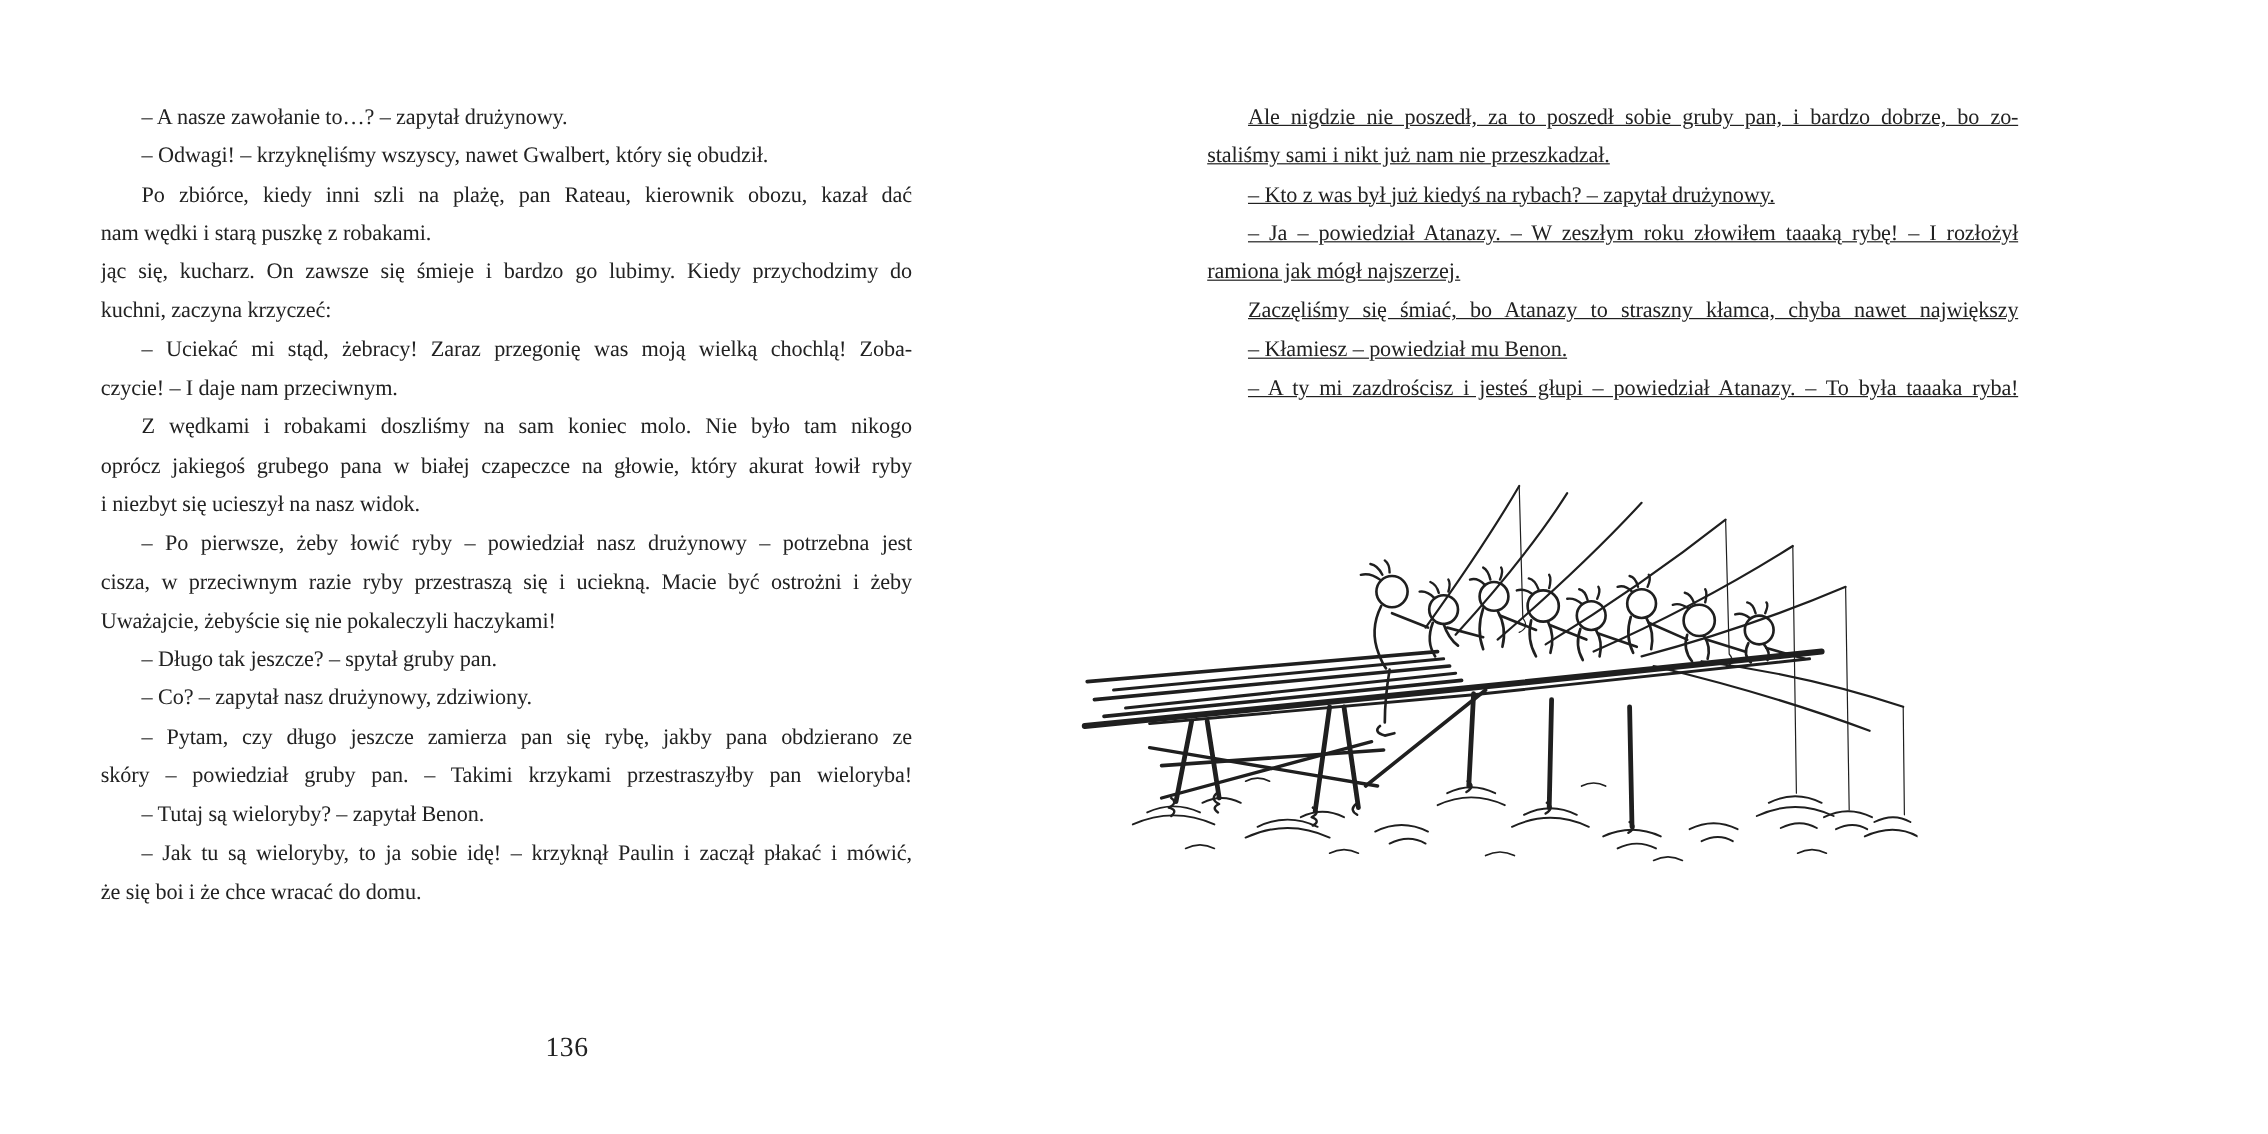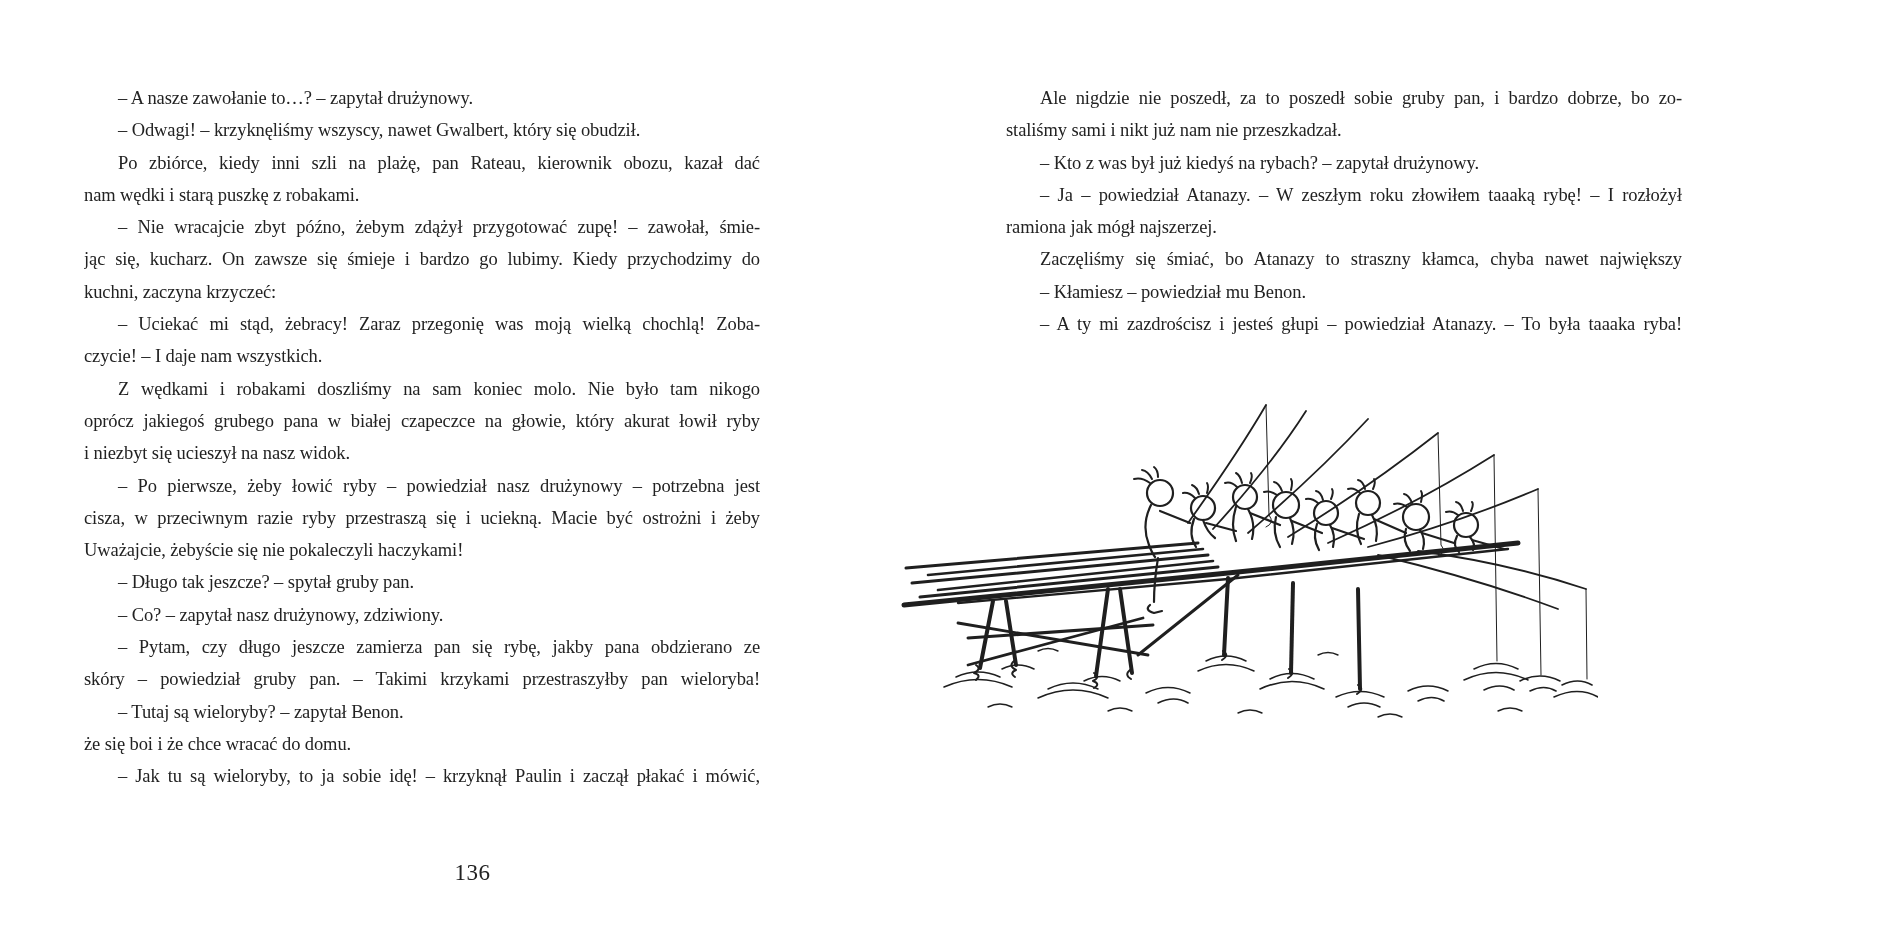--- a/index.html
+++ b/index.html
@@ -3,21 +3,21 @@
 <meta charset="utf-8">
 <style>
   html,body{margin:0;padding:0;}
   body{
     width:1890px;height:945px;background:#ffffff;overflow:hidden;
     font-family:"Liberation Serif","DejaVu Serif",serif;color:#222;
   }
   .spread{position:relative;width:1890px;height:922px;background:#ffffff;}
   .textblock{position:absolute;font-size:18.5px;line-height:32.3px;letter-spacing:-0.1px;}
   #left-text{left:84px;top:82px;width:676px;}
-  #right-text{left:1006px;top:82px;width:676px;}
+  #right-text{left:1006px;top:82px;width:676px;text-decoration:underline;}
   .line{height:32.3px;white-space:nowrap;overflow:visible;}
   .line.j{white-space:normal;text-align:justify;text-align-last:justify;overflow:hidden;}
   .line.i{text-indent:34px;}
   .pagenum{
     position:absolute;left:0;top:860px;width:945px;text-align:center;
     font-size:23px;letter-spacing:0.5px;
   }
   .illo{position:absolute;left:898px;top:393px;width:700px;height:330px;}
   .illo svg{display:block;width:700px;height:330px;}
   .ink{stroke:#1f1f1f;fill:none;stroke-linecap:round;stroke-linejoin:round;}
@@ -26,38 +26,37 @@
 </head>
 <body>
 
 <div class="spread">
 
   <div class="textblock" id="left-text">
       <div class="line i">– A nasze zawołanie to…? – zapytał drużynowy.</div>
       <div class="line i">– Odwagi! – krzyknęliśmy wszyscy, nawet Gwalbert, który się obudził.</div>
       <div class="line i j">Po zbiórce, kiedy inni szli na plażę, pan Rateau, kierownik obozu, kazał dać</div>
       <div class="line">nam wędki i starą puszkę z robakami.</div>
-      <div class="line i j">– Nie wracajcie zbyt późno, żebym zdążył przygotować zupę! – zawołał, śmie-</div>
       <div class="line j">jąc się, kucharz. On zawsze się śmieje i bardzo go lubimy. Kiedy przychodzimy do</div>
       <div class="line">kuchni, zaczyna krzyczeć:</div>
       <div class="line i j">– Uciekać mi stąd, żebracy! Zaraz przegonię was moją wielką chochlą! Zoba-</div>
-      <div class="line">czycie! – I daje nam wszystkich.</div>
+      <div class="line">czycie! – I daje nam przeciwnym.</div>
       <div class="line i j">Z wędkami i robakami doszliśmy na sam koniec molo. Nie było tam nikogo</div>
       <div class="line j">oprócz jakiegoś grubego pana w białej czapeczce na głowie, który akurat łowił ryby</div>
       <div class="line">i niezbyt się ucieszył na nasz widok.</div>
       <div class="line i j">– Po pierwsze, żeby łowić ryby – powiedział nasz drużynowy – potrzebna jest</div>
       <div class="line j">cisza, w przeciwnym razie ryby przestraszą się i uciekną. Macie być ostrożni i żeby</div>
       <div class="line">Uważajcie, żebyście się nie pokaleczyli haczykami!</div>
       <div class="line i">– Długo tak jeszcze? – spytał gruby pan.</div>
       <div class="line i">– Co? – zapytał nasz drużynowy, zdziwiony.</div>
       <div class="line i j">– Pytam, czy długo jeszcze zamierza pan się rybę, jakby pana obdzierano ze</div>
       <div class="line j">skóry – powiedział gruby pan. – Takimi krzykami przestraszyłby pan wieloryba!</div>
       <div class="line i">– Tutaj są wieloryby? – zapytał Benon.</div>
+      <div class="line i j">– Jak tu są wieloryby, to ja sobie idę! – krzyknął Paulin i zaczął płakać i mówić,</div>
       <div class="line">że się boi i że chce wracać do domu.</div>
-      <div class="line i j">– Jak tu są wieloryby, to ja sobie idę! – krzyknął Paulin i zaczął płakać i mówić,</div>
     </div>
 
   <div class="pagenum">136</div>
 
   <div class="textblock" id="right-text">
       <div class="line i j">Ale nigdzie nie poszedł, za to poszedł sobie gruby pan, i bardzo dobrze, bo zo-</div>
       <div class="line">staliśmy sami i nikt już nam nie przeszkadzał.</div>
       <div class="line i">– Kto z was był już kiedyś na rybach? – zapytał drużynowy.</div>
       <div class="line i j">– Ja – powiedział Atanazy. – W zeszłym roku złowiłem taaaką rybę! – I rozłożył</div>
       <div class="line">ramiona jak mógł najszerzej.</div>

